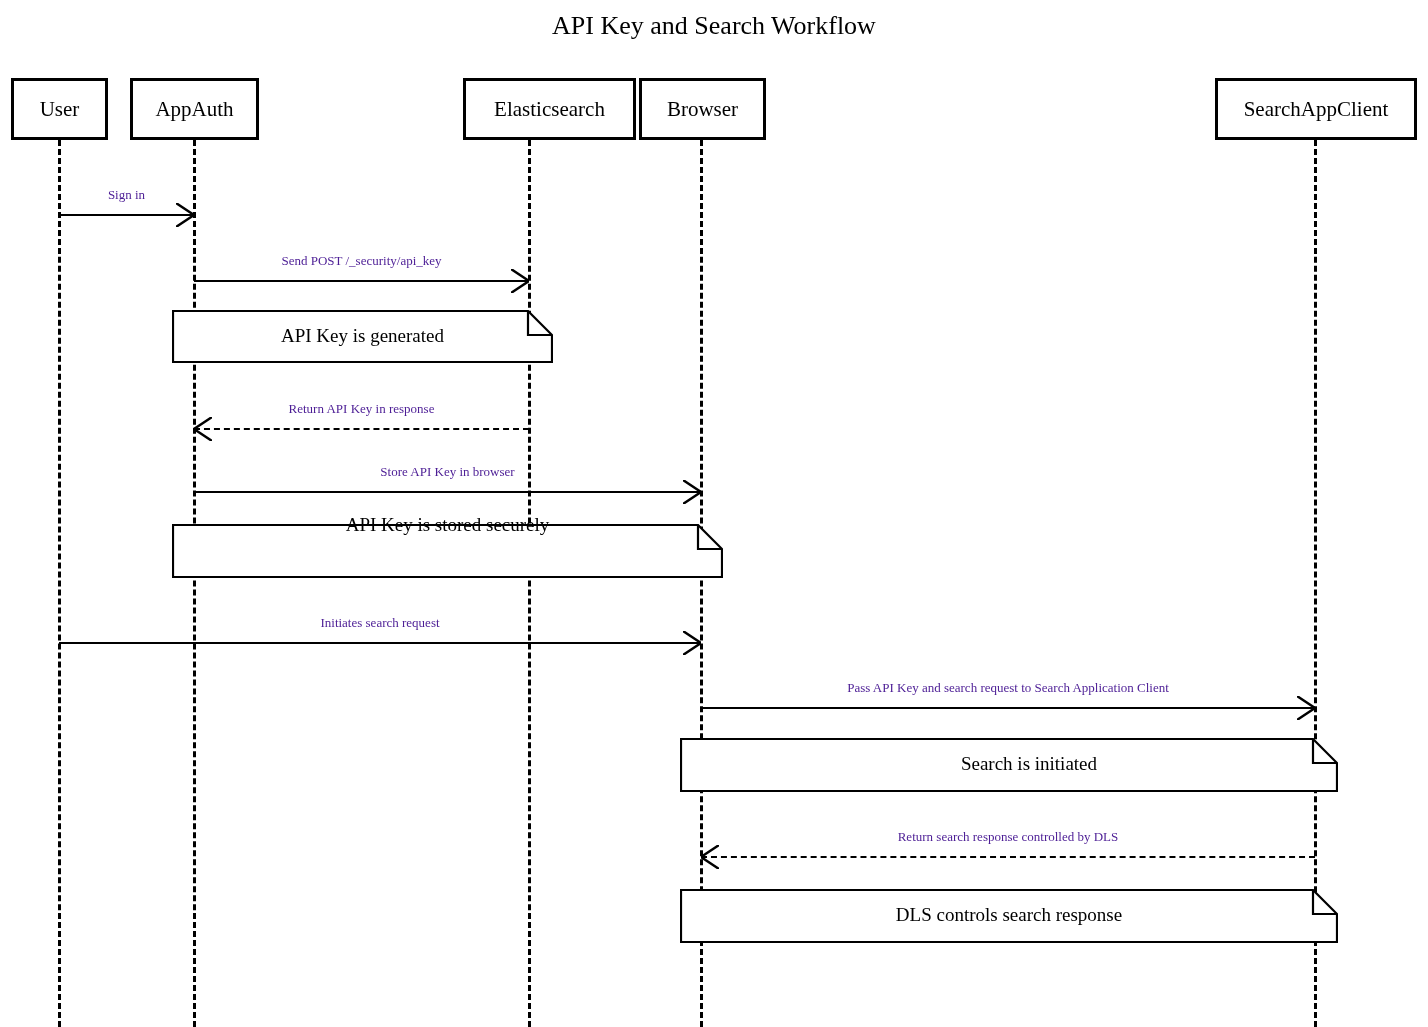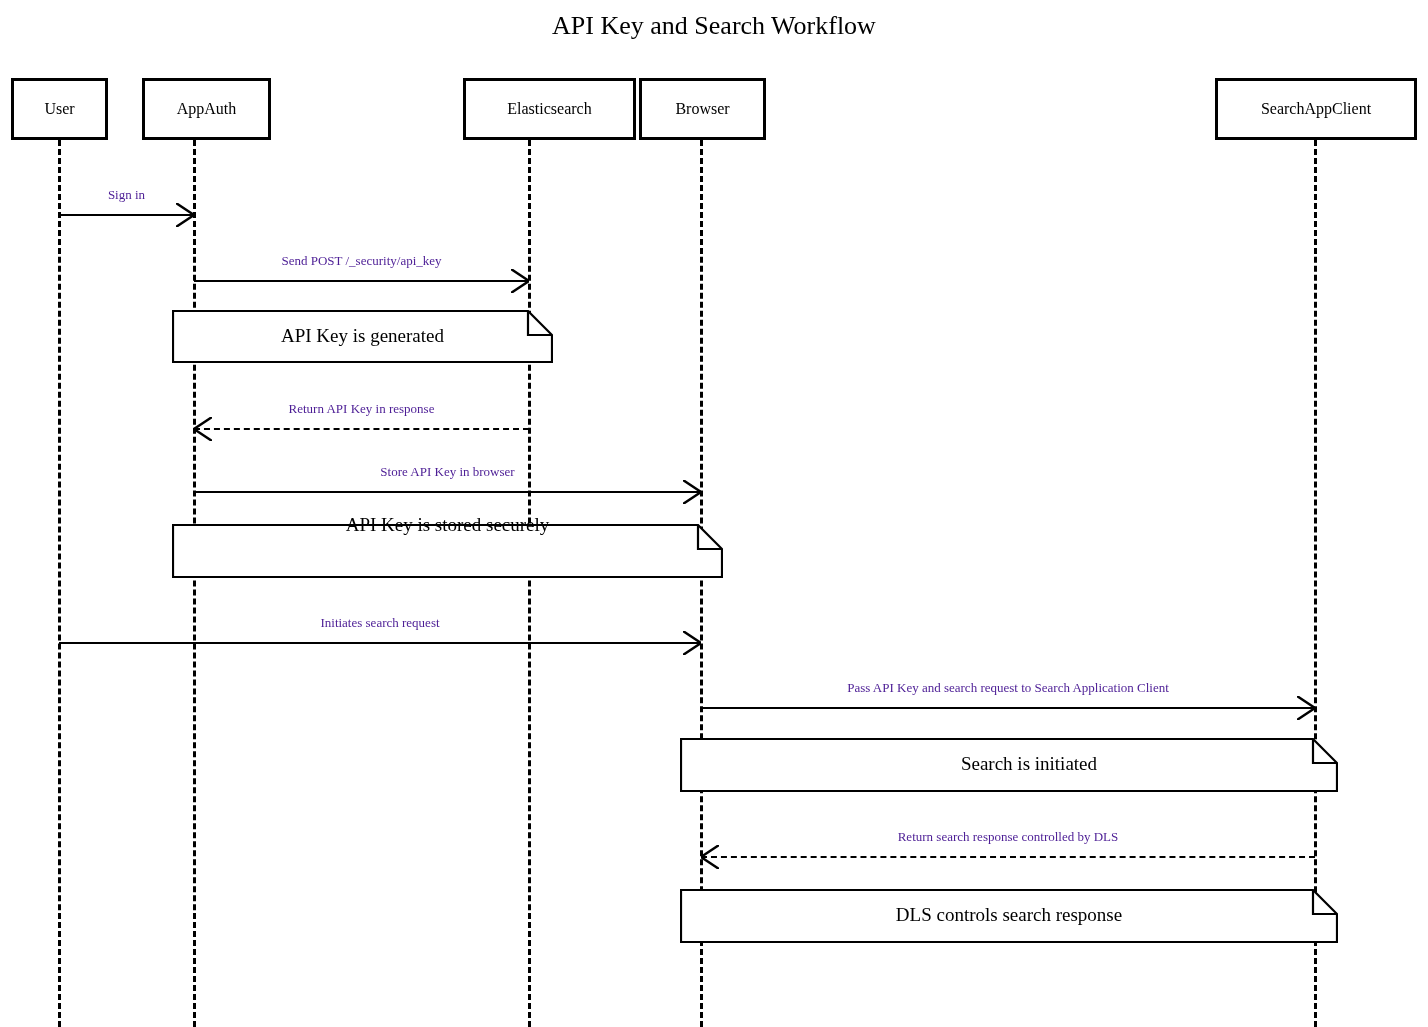--- a/index.html
+++ b/index.html
@@ -29,21 +29,21 @@
     position: absolute;
     box-sizing: border-box;
     border: 3px solid #000000;
     background: #ffffff;
     display: flex;
     align-items: center;
     justify-content: center;
     z-index: 4;
   }
   .participant-label {
-    font-size: 16px;
+    font-size: 21px;
     color: #000000;
     white-space: nowrap;
   }
   .lifeline {
     position: absolute;
     width: 0;
     border-left: 3px dashed #000000;
     z-index: 1;
   }
   .msg-line {
@@ -93,21 +93,21 @@
       <div class="lifeline" style="left: 58px; top: 140px; height: 887px;"></div>
       <div class="lifeline" style="left: 193px; top: 140px; height: 887px;"></div>
       <div class="lifeline" style="left: 528px; top: 140px; height: 887px;"></div>
       <div class="lifeline" style="left: 700px; top: 140px; height: 887px;"></div>
       <div class="lifeline" style="left: 1314px; top: 140px; height: 887px;"></div>
     </div>
   <div id="participants-layer">
       <div class="participant-box" style="left: 11px; top: 78px; width: 97px; height: 62px;">
         <span class="participant-label">User</span>
       </div>
-      <div class="participant-box" style="left: 142px; top: 78px; width: 129px; height: 62px;">
+      <div class="participant-box" style="left: 130px; top: 78px; width: 129px; height: 62px;">
         <span class="participant-label">AppAuth</span>
       </div>
       <div class="participant-box" style="left: 463px; top: 78px; width: 173px; height: 62px;">
         <span class="participant-label">Elasticsearch</span>
       </div>
       <div class="participant-box" style="left: 639px; top: 78px; width: 127px; height: 62px;">
         <span class="participant-label">Browser</span>
       </div>
       <div class="participant-box" style="left: 1215px; top: 78px; width: 202px; height: 62px;">
         <span class="participant-label">SearchAppClient</span>

